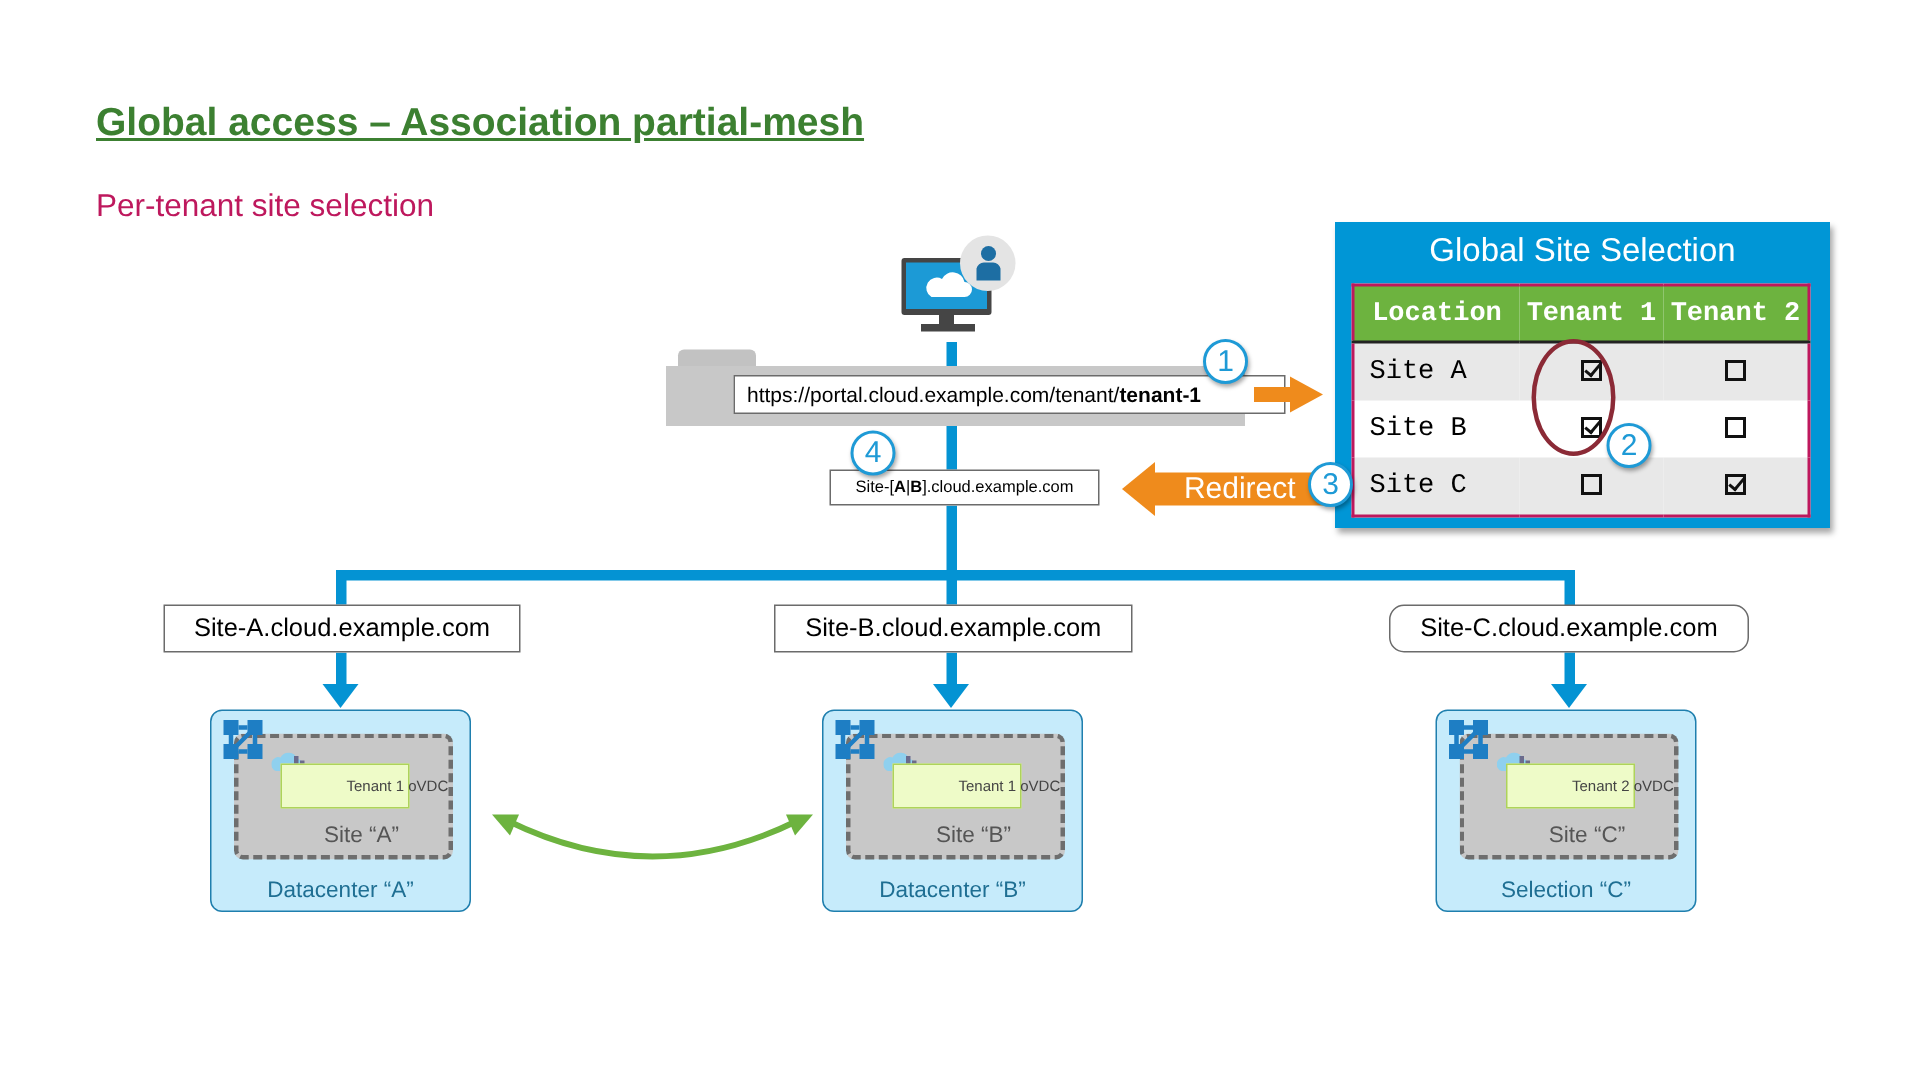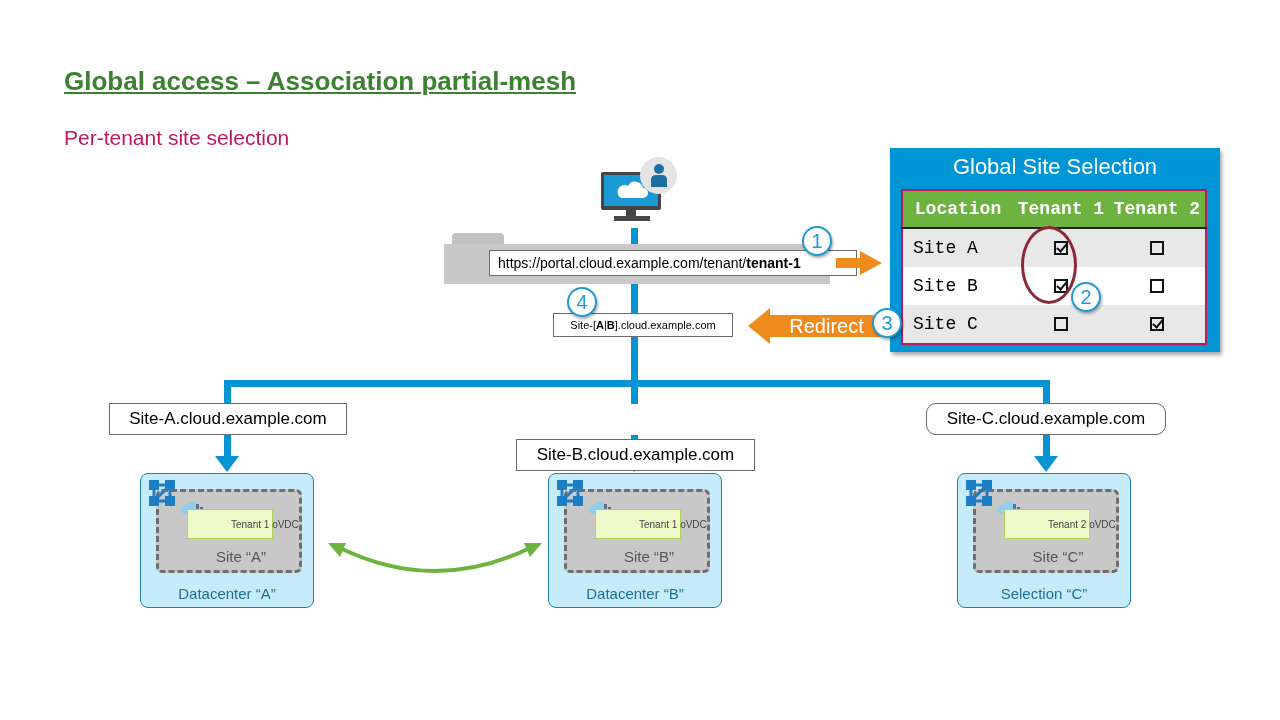--- a/index.html
+++ b/index.html
@@ -143,21 +143,21 @@
   </tbody>
 </table>
 <div class="abs highlight-ellipse"></div>
 
 <div class="abs step" style="left:802px; top:226px;">1</div>
 <div class="abs step" style="left:1071px; top:282px;">2</div>
 <div class="abs step" style="left:872px; top:308px;">3</div>
 <div class="abs step" style="left:567px; top:287px;">4</div>
 
 <div class="abs site-label" style="left:109px; top:403px; width:238px;">Site-A.cloud.example.com</div>
-<div class="abs site-label" style="left:516px; top:403px; width:239px;margin-top:36px;">Site-B.cloud.example.com</div>
+<div class="abs site-label" style="left:516px; top:403px; width:239px;">Site-B.cloud.example.com</div>
 <div class="abs site-label" style="left:926px; top:403px; width:240px;border-radius:10px;">Site-C.cloud.example.com</div>
 
 <div class="abs dc" style="left:140px; top:473px;"></div>
 <div class="abs dc-inner" style="left:156px; top:489px;"></div>
 <svg class="abs net-icon" style="left:148px; top:479px;" viewBox="0 0 30 30">
   <rect x="1" y="1" width="10" height="10" fill="#1e7ec4"></rect>
     <rect x="17" y="1" width="10" height="10" fill="#1e7ec4"></rect>
   <rect x="1" y="17" width="10" height="10" fill="#1e7ec4"></rect>
     <rect x="17" y="17" width="10" height="10" fill="#1e7ec4"></rect>
   <path d="M6 11 v6 M11 6 h6 M22 11 v6 M11 22 h6 M9 19 l10 -10" stroke="#1e7ec4" stroke-width="3"></path>

